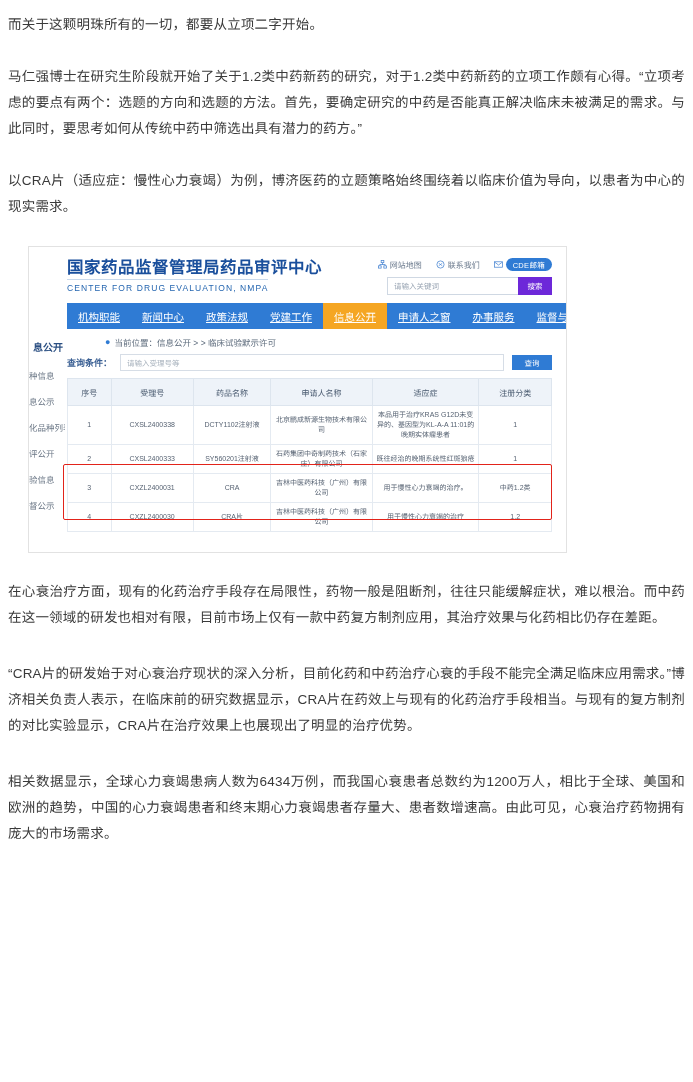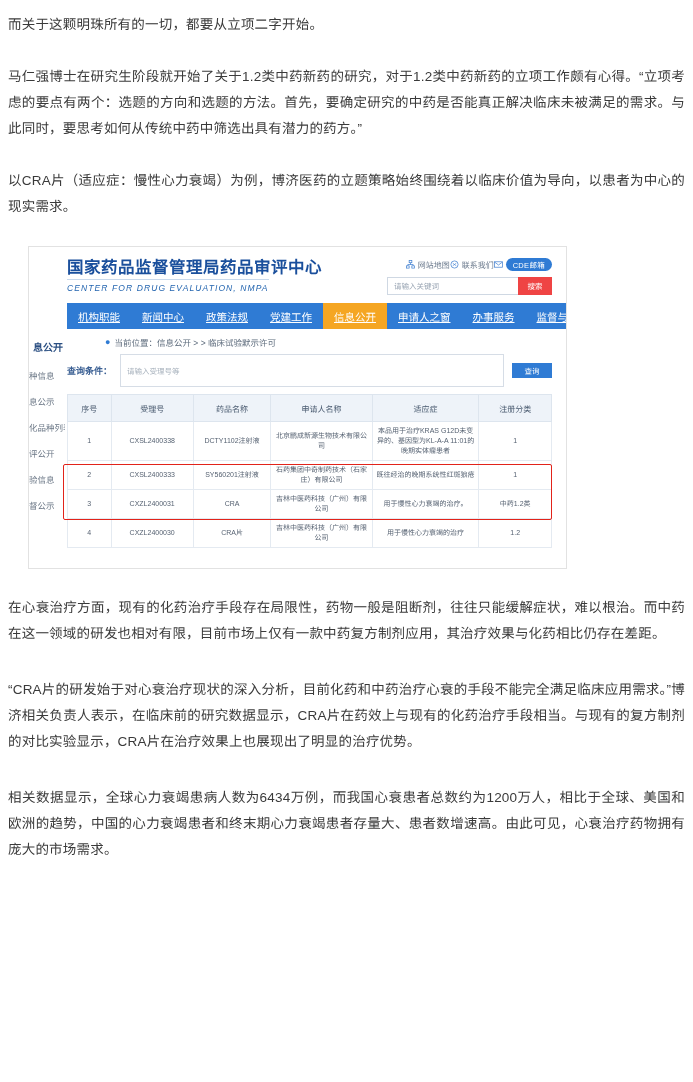--- a/index.html
+++ b/index.html
@@ -55,32 +55,32 @@
   }
   .shot-title-en {
     font-size: 8.5px;
     color: #2566b0;
     letter-spacing: 1.1px;
     line-height: 13px;
     margin-top: 1px;
     border-top: 1px solid #c9d9ec;
     padding-top: 2px;
     display: inline-block;
-    font-style: italic;
   }
   .shot-header-right {
     margin-left: auto;
     display: flex;
     flex-direction: column;
     align-items: flex-end;
     gap: 6px;
   }
   .hdr-links {
     display: flex;
     align-items: center;
+    gap: 14px;
     font-size: 8px;
     color: #6b7a8d;
     justify-content: space-between;
   }
   .hdr-link { display: flex; align-items: center; gap: 3px; }
   .hdr-ico {
     width: 9px; height: 9px;
     display: inline-block;
     color: #3f7fd0;
   }
@@ -104,21 +104,21 @@
     border-right: none;
     font-size: 7.5px;
     color: #9aa6b4;
     padding: 0 6px;
     display: flex;
     align-items: center;
     background: #fff;
   }
   .searchbar .sb-btn {
     width: 34px;
-    background: #ef4444;
+    background: #6d28d9;
     color: #fff;
     font-size: 7.5px;
     display: flex;
     align-items: center;
     justify-content: center;
   }
 
   .navbar {
     display: flex;
     align-items: stretch;
@@ -169,21 +169,21 @@
   }
   .filter-input {
     flex: 1;
     height: 15px;
     border: 1px solid #d6dde6;
     background: #fff;
     font-size: 7.5px;
     color: #a8b2bd;
     display: flex;
     align-items: center;
-    padding: 8px 6px;
+    padding: 0 6px;
   }
   .filter-btn {
     width: 40px;
     height: 15px;
     background: #2f7bd4;
     color: #fff;
     font-size: 7.5px;
     display: flex;
     align-items: center;
     justify-content: center;

